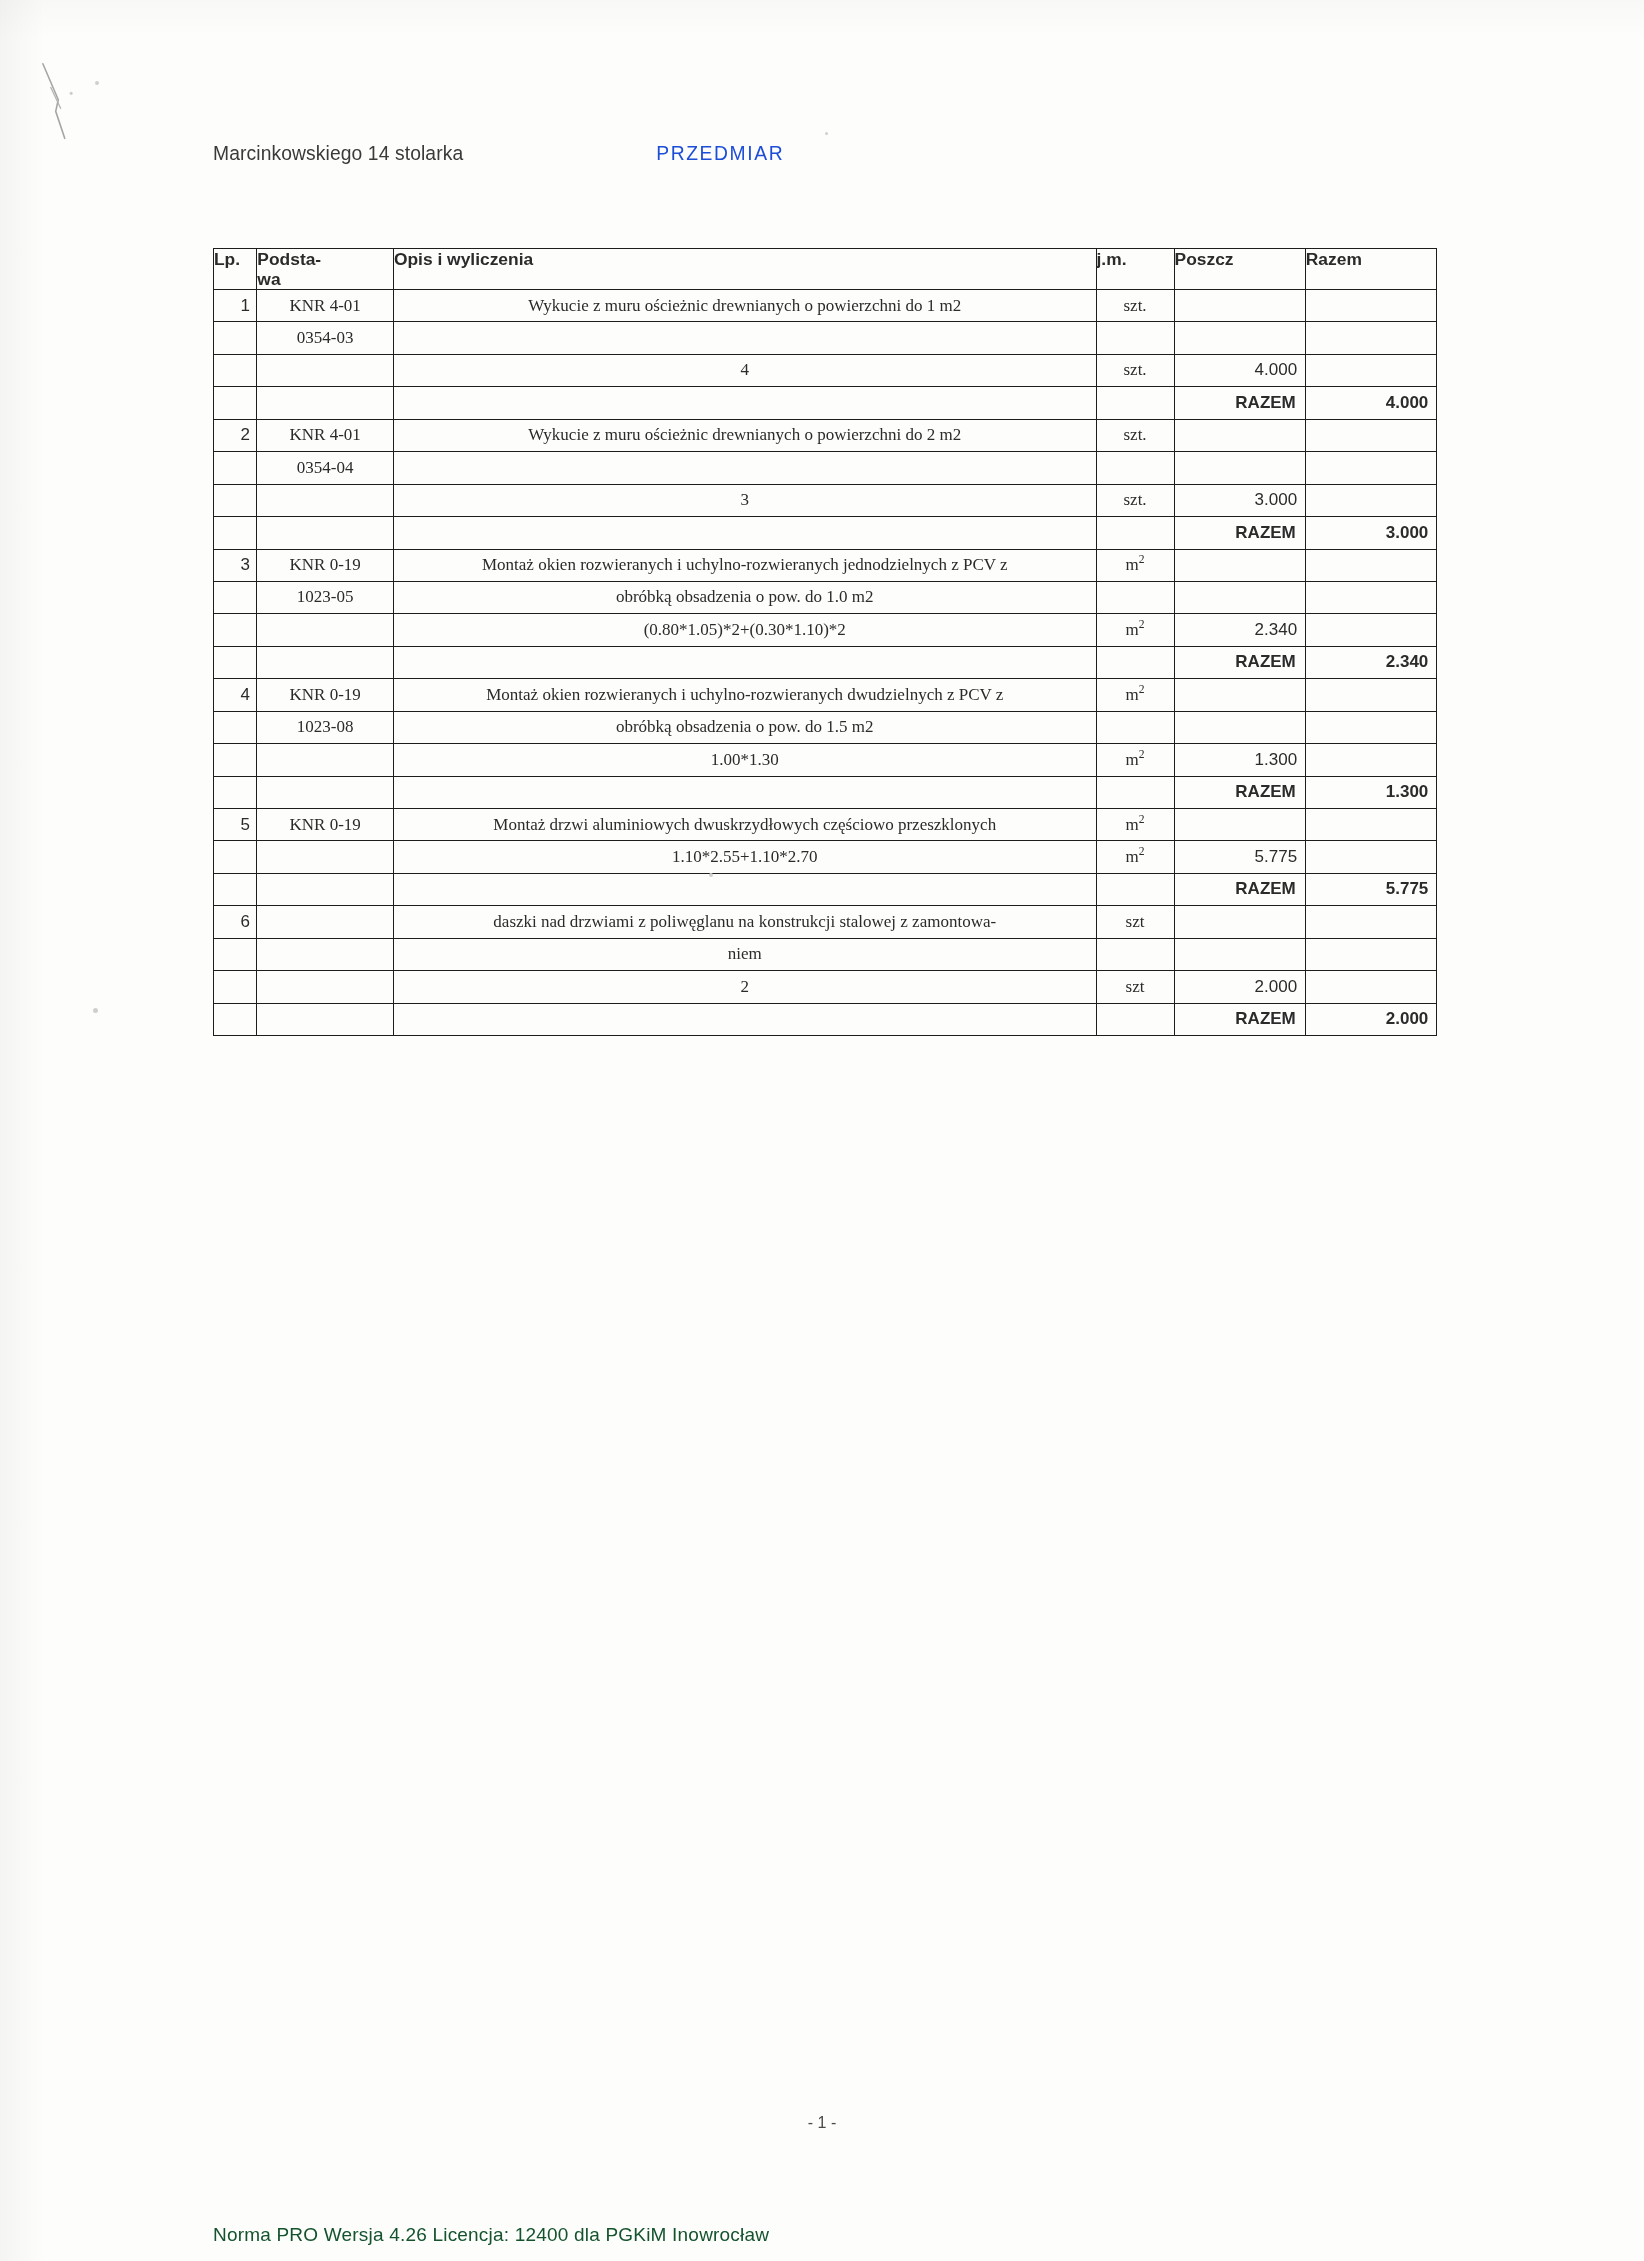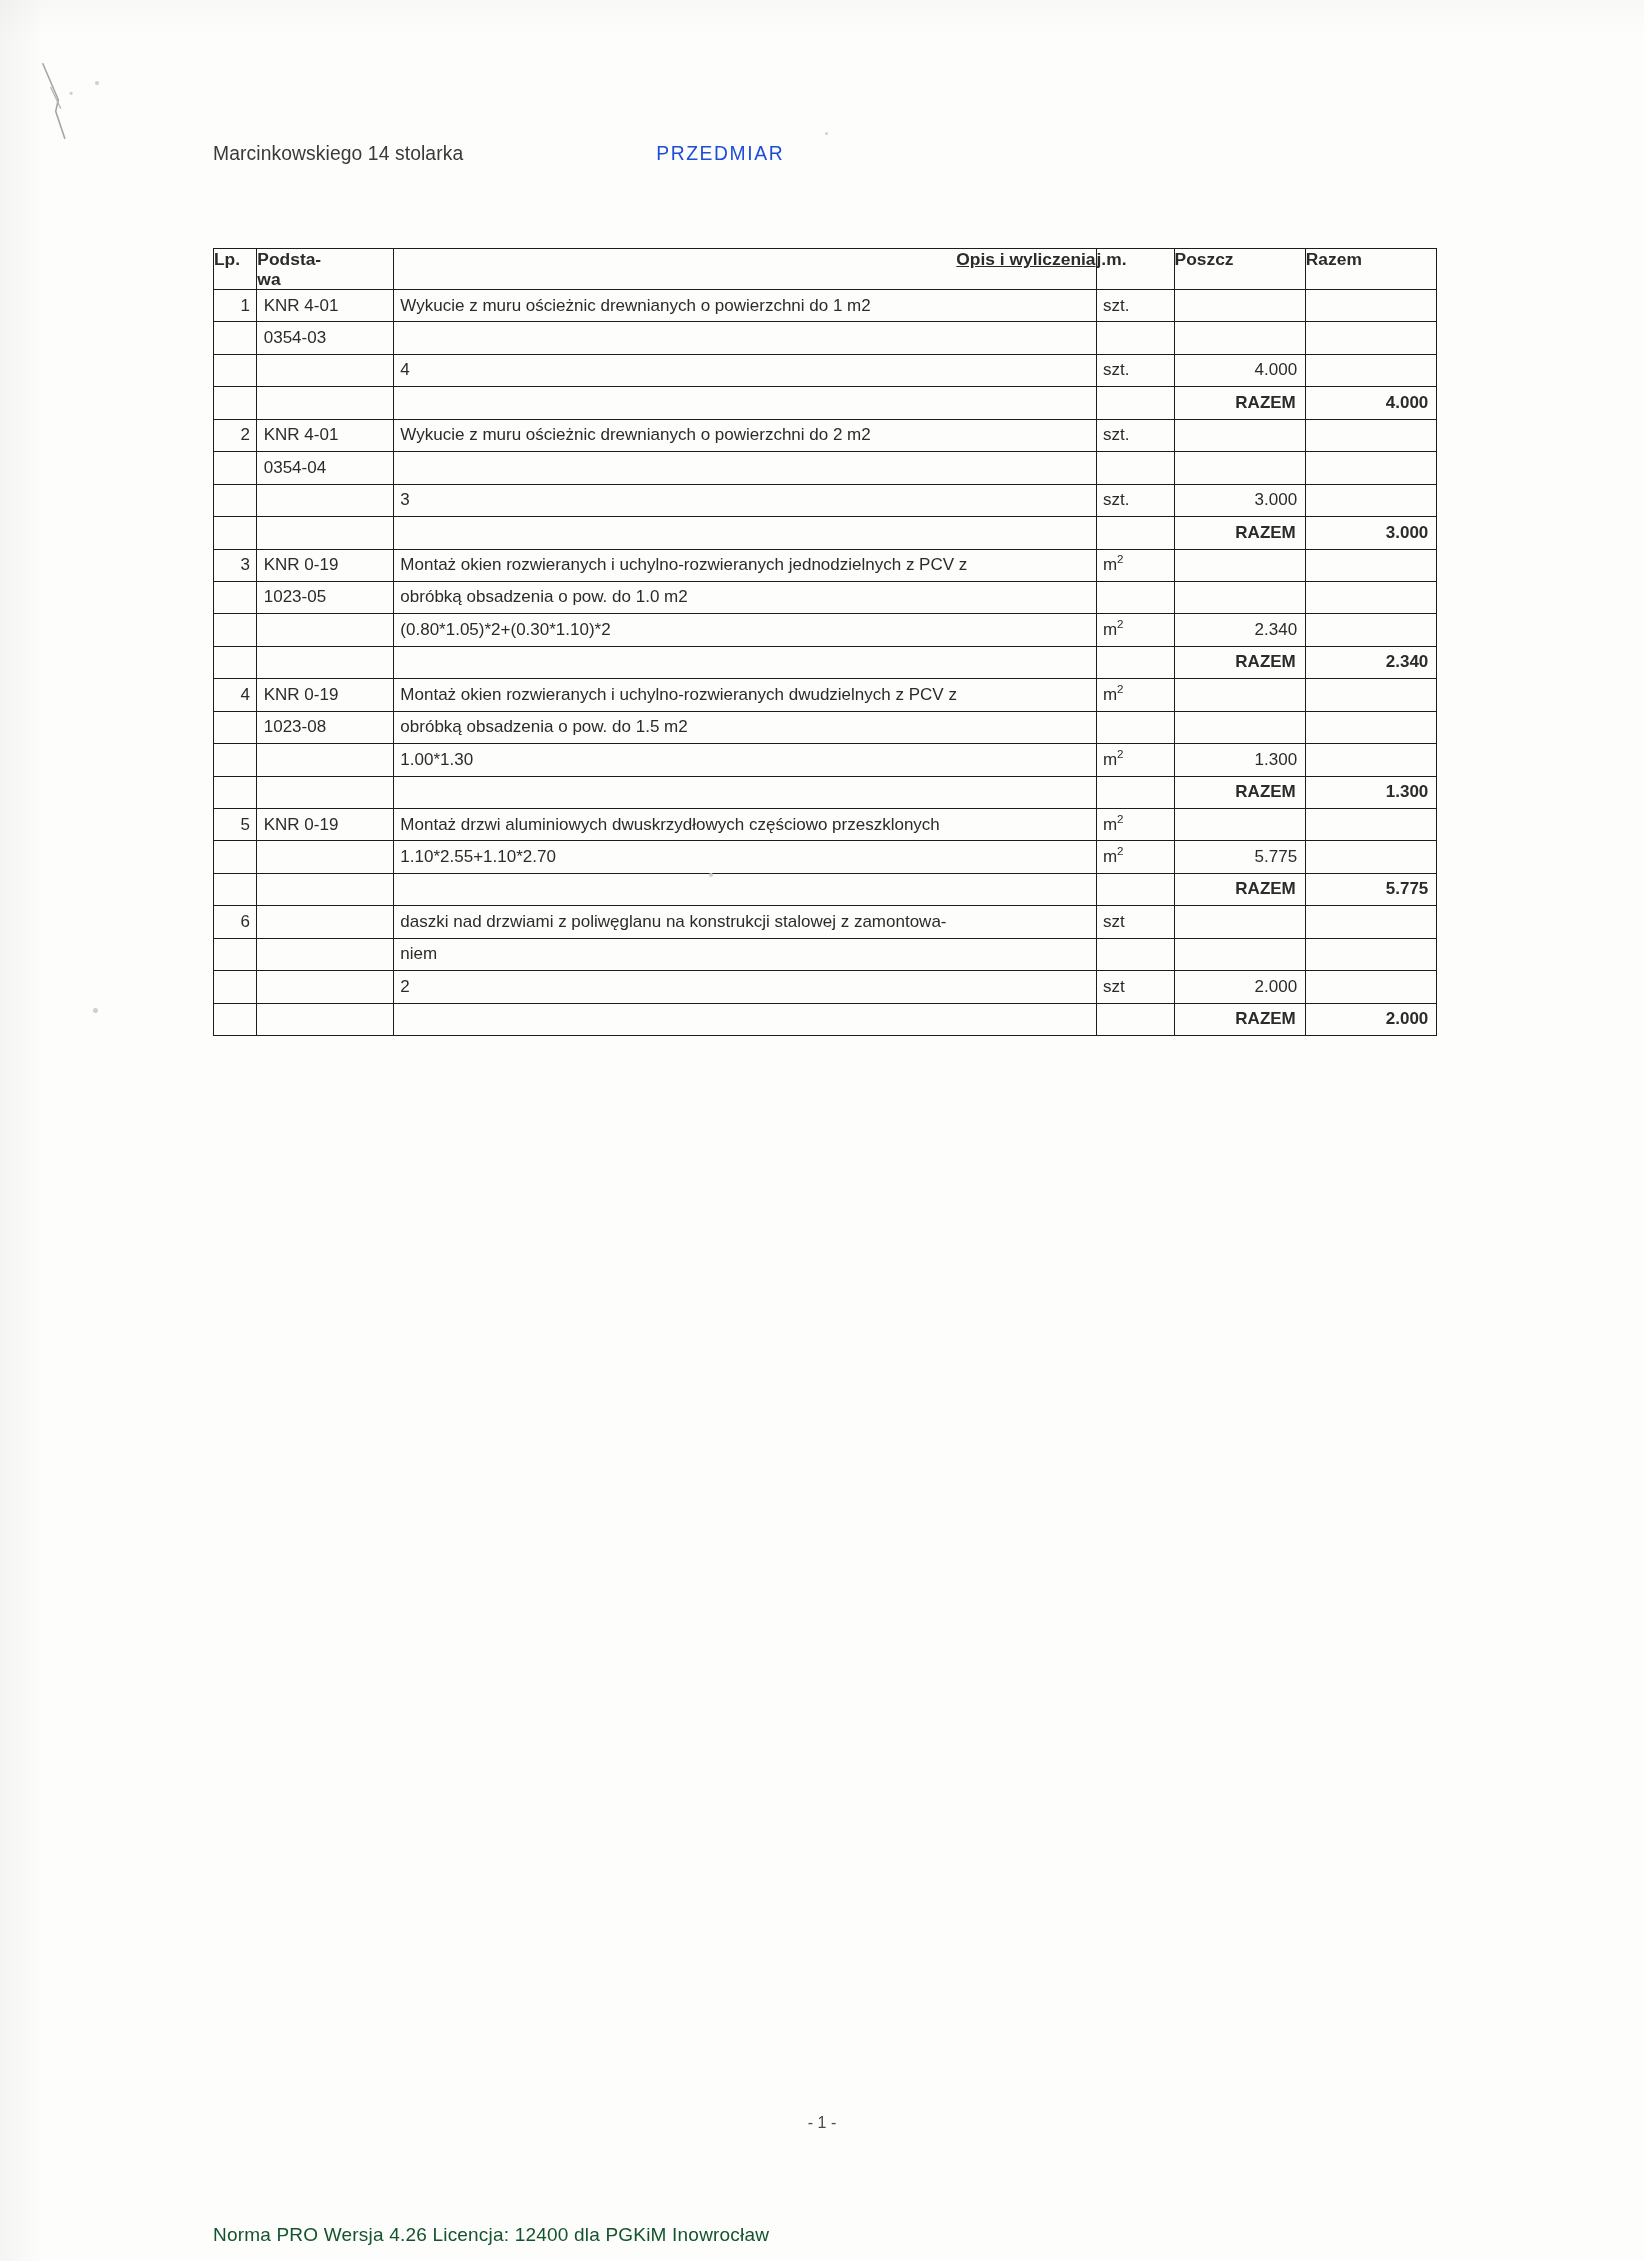--- a/index.html
+++ b/index.html
@@ -87,30 +87,30 @@
   col.c-posz  { width: 121px; }
   col.c-razem { width: 121px; }
 
   thead th {
     font-weight: bold;
     font-size: 17.4px;
     text-align: left;
     padding: 6.4px 3.9px 7.7px 3.9px;
     line-height: 1.15;
   }
-  thead th.opis { text-align: right; text-decoration: underline; }
+  thead th.opis { text-align: left; }
 
   .cell {
     padding: 4.5px 6.4px 4.5px 6.4px;
     line-height: 1.32;
     min-height: 22px;
     box-sizing: border-box;
   }
   .cell.num   { text-align: right; padding-right: 7.7px; }
-  .cell.l     { text-align: left; }
+  .cell.l     { text-align: center; font-family: Liberation Serif, serif; }
   .cell.lp    { text-align: right; padding-right: 6.4px; }
 
   td.nb-bottom { border-bottom: none; }
   td.nb-top    { border-top: none; }
 
   .razem-label {
     font-weight: bold;
     text-align: right;
     padding-right: 9px;
   }

